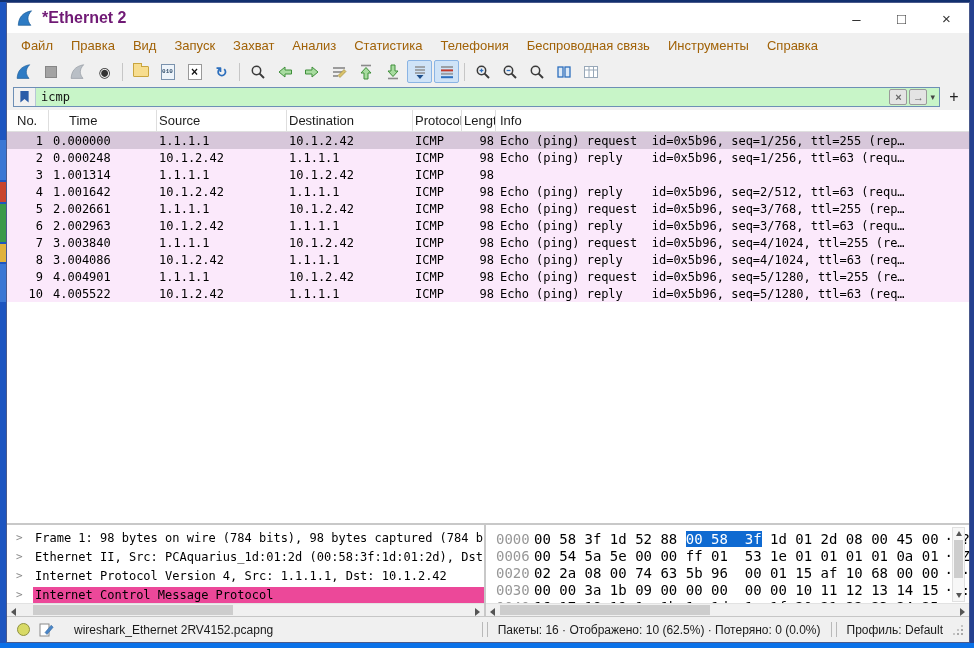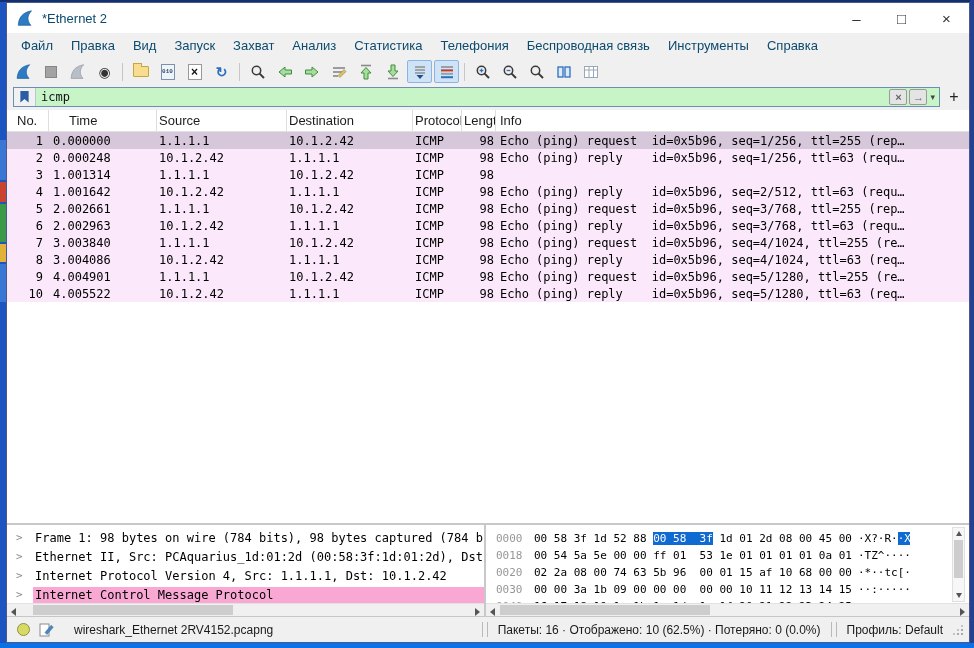--- a/index.html
+++ b/index.html
@@ -17,27 +17,27 @@
   .frag { position:absolute; left:0; width:6px; }
 
   .window {
     position:absolute; left:6px; top:2px; right:4px; bottom:5px;
     background:#fff; border:1px solid #49598c;
     display:flex; flex-direction:column; overflow:hidden;
   }
 
   
   .titlebar { height:30px; background:#fff; display:flex; align-items:center; padding-left:9px; flex:0 0 auto; }
-  .titlebar .title { margin-left:8px; font-size:13px; font-weight:400; color:#0c4a6e; }
+  .titlebar .title { margin-left:8px; font-size:16px; font-weight:700; color:#701a75; }
   .win-controls { margin-left:auto; display:flex; height:100%; }
   .win-btn { width:45px; height:100%; display:flex; align-items:center; justify-content:center; font-size:15px; color:#333; }
 
   
   .menubar { height:25px; background:#f0f0f0; display:flex; align-items:center; padding-left:5px; flex:0 0 auto; }
-  .menu-item { padding:4px 9px; font-size:13px; color:#0c4a6e; }
+  .menu-item { padding:4px 9px; font-size:13px; color:#a16207; }
 
   
   .toolbar { height:27px; background:#f0f0f0; display:flex; align-items:center; padding-left:4px; gap:2px; flex:0 0 auto; }
   .tbtn { width:25px; height:23px; display:flex; align-items:center; justify-content:center; border:1px solid transparent; border-radius:2px; }
   .tbtn.pressed { background:#cfe3f7; border-color:#8ab4e4; }
   .tsep { width:1px; height:18px; background:#c6c6c6; margin:0 3px; }
   .glyph { font-size:14px; color:#333; line-height:1; }
   .sq { width:12px; height:12px; background:#a3a3a3; border:1px solid #868686; }
   .folder { width:16px; height:11px; background:#f7dd8f; border:1px solid #c9a53e; position:relative; border-radius:1px; }
   .folder::before { content:""; position:absolute; left:-1px; top:-4px; width:7px; height:3px; background:#f7dd8f; border:1px solid #c9a53e; border-bottom:none; }
@@ -78,30 +78,30 @@
   .pc.info { padding-left:4px; }
   .plist-filler { flex:1 1 auto; background:#fff; }
 
   
   .panes { height:93px; flex:0 0 auto; border-top:2px solid #c8c8c8; display:flex; background:#fff; }
   .details-pane { width:479px; flex:0 0 auto; border-right:2px solid #c8c8c8; position:relative; padding-top:3px; overflow:hidden; }
   .dline { height:19px; display:flex; align-items:center; padding-left:9px;
            font-family:"DejaVu Sans Mono", monospace; font-size:12px; color:#000; white-space:pre; }
   .dchev { color:#8a8a8a; width:17px; flex:0 0 auto; font-size:11px; }
   .dtext { flex:1; overflow:hidden; white-space:pre; padding:1px 2px; }
-  .dline.highlight .dtext { background:#f9a8d4; }
+  .dline.highlight .dtext { background:#ec4899; }
   .hscroll { position:absolute; left:0; right:0; bottom:0; height:13px; background:#f0f0f0; border-top:1px solid #e2e2e2; }
   .hthumb { position:absolute; top:1px; height:10px; background:#cdcdcd; }
   .tri { position:absolute; width:0; height:0; top:4px; }
   .tri.left  { left:4px;  border-top:4px solid transparent; border-bottom:4px solid transparent; border-right:5px solid #555; }
   .tri.right { right:4px; border-top:4px solid transparent; border-bottom:4px solid transparent; border-left:5px solid #555; }
 
   .hex-pane { flex:1 1 auto; position:relative; padding-top:5px; overflow:hidden; }
   .hexrow { display:flex; height:17px; align-items:center; padding-left:10px;
-            font-family:"DejaVu Sans Mono", monospace; font-size:11px; color:#000; }
+            font-family:"DejaVu Sans Mono", monospace; font-size:14px; color:#000; }
   .hoff { width:30px; color:#979797; flex:0 0 auto; }
   .hbytes { white-space:pre; margin-left:8px; flex:0 0 auto; }
   .hsel { background:#0f6ad1; color:#fff; }
   .hascii { white-space:pre; margin-left:6px; width:52px; overflow:hidden; flex:0 0 auto; }
   .vscroll { position:absolute; right:4px; top:2px; bottom:14px; width:13px; background:#f7f7f7; border:1px solid #e0e0e0; }
   .vtri { position:absolute; left:3px; width:0; height:0; }
   .vtri.up   { top:3px;    border-left:3.5px solid transparent; border-right:3.5px solid transparent; border-bottom:5px solid #555; }
   .vtri.down { bottom:3px; border-left:3.5px solid transparent; border-right:3.5px solid transparent; border-top:5px solid #555; }
   .vthumb { position:absolute; left:1px; right:1px; top:12px; height:38px; background:#cdcdcd; }
 
@@ -431,21 +431,21 @@
 
     <div class="hex-pane">
       <div>
 
       <div class="hexrow">
           <span class="hoff">0000</span>
           <span class="hbytes"><span>00 58 3f 1d 52 88 </span><span class="hsel">00 58  3f</span><span> 1d 01 2d 08 00 45 00</span></span>
           <span class="hascii"><span>·X?·R·</span><span class="hsel">·X?</span></span>
         </div>
           <div class="hexrow">
-          <span class="hoff">0018</span>
+          <span class="hoff">0006</span>
           <span class="hbytes"><span>00 54 5a 5e 00 00 ff 01  53 1e 01 01 01 01 0a 01</span><span class="hsel"></span><span></span></span>
           <span class="hascii"><span>·TZ^····</span><span class="hsel"></span></span>
         </div>
           <div class="hexrow">
           <span class="hoff">0020</span>
           <span class="hbytes"><span>02 2a 08 00 74 63 5b 96  00 01 15 af 10 68 00 00</span><span class="hsel"></span><span></span></span>
           <span class="hascii"><span>·*··tc[·</span><span class="hsel"></span></span>
         </div>
           <div class="hexrow">
           <span class="hoff">0030</span>

